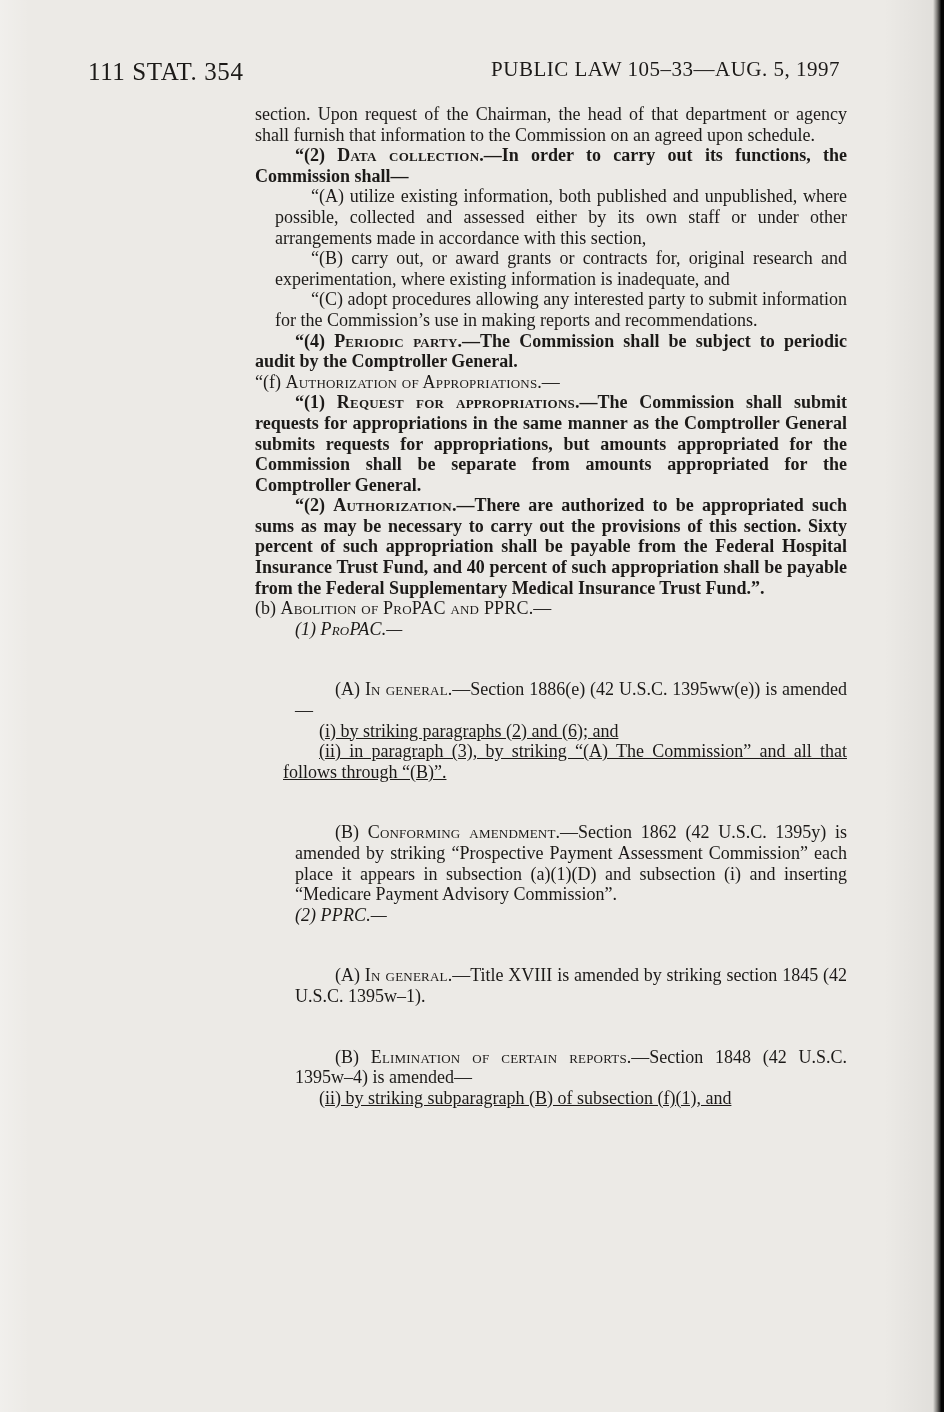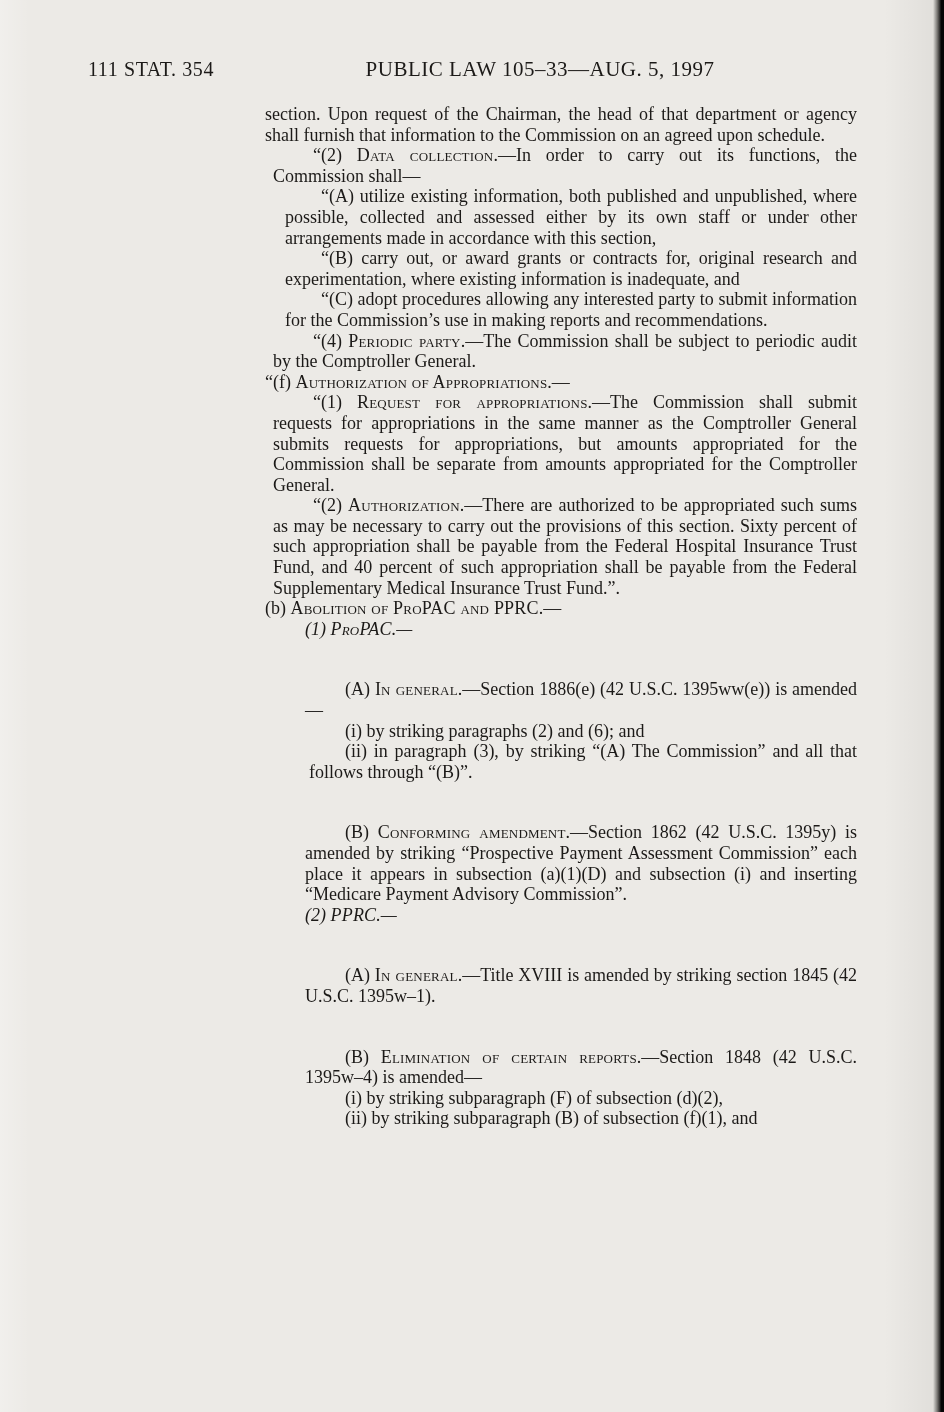--- a/index.html
+++ b/index.html
@@ -17,41 +17,41 @@
     overflow:hidden;
     font-family:"Liberation Serif", serif;
     color:var(--ink);
   }
   .page-edge{
     position:absolute; top:0; right:0; bottom:0; width:11px;
     background:linear-gradient(to right, rgba(0,0,0,0) 0%, rgba(20,18,16,.45) 35%, #050505 75%);
   }
   .header-left{
     position:absolute; left:88px; top:58px;
-    font-size:20px; letter-spacing:.6px; white-space:nowrap;
+    font-size:25px; letter-spacing:.6px; white-space:nowrap;
   }
   .header-center{
     position:absolute; left:240px; top:57px; width:600px;
-    text-align:center; font-size:21px; letter-spacing:.5px; white-space:nowrap;
+    text-align:right; font-size:21px; letter-spacing:.5px; white-space:nowrap;
   }
   .doc-body{
-    position:absolute; left:265px; top:104px; width:592px;
+    position:absolute; left:255px; top:104px; width:592px;
     font-size:18px; line-height:20.6px; text-align:justify;
     text-rendering:optimizeLegibility;
   }
   .para{margin:0; padding:0;}
   .sc{font-variant:small-caps; letter-spacing:.2px;}
   
   .ind-cont {margin-left:0;    text-indent:0;}
-  .ind-l1   {margin-left:8px;    text-indent:40px;}
+  .ind-l1   {margin-left:0;    text-indent:40px;font-weight:bold;}
   .ind-l2q  {margin-left:20px; text-indent:36px;}
   .ind-flush{margin-left:0;    text-indent:0;}
   .ind-l1b  {margin-left:40px; text-indent:0;font-style:italic;}
   .ind-l2b  {margin-left:40px; text-indent:40px;margin-top:40px;}
-  .ind-l3b  {margin-left:44px; text-indent:36px;}
+  .ind-l3b  {margin-left:28px; text-indent:36px;text-decoration:underline;}
 </style>
 </head>
 <body>
 
 <div class="page">
   <div class="header-left">111 STAT. 354</div>
   <div class="header-center">PUBLIC LAW 105–33—AUG. 5, 1997</div>
   <div class="doc-body">
       <p class="para ind-cont"><span>section. Upon request of the Chairman, the head of that department or agency shall furnish that information to the Commission on an agreed upon schedule.</span></p>
       <p class="para ind-l1"><span>“(2) </span><span class="sc">Data collection</span><span>.—In order to carry out its functions, the Commission shall—</span></p>
@@ -64,17 +64,16 @@
       <p class="para ind-l1"><span>“(2) </span><span class="sc">Authorization</span><span>.—There are authorized to be appropriated such sums as may be necessary to carry out the provisions of this section. Sixty percent of such appropriation shall be payable from the Federal Hospital Insurance Trust Fund, and 40 percent of such appropriation shall be payable from the Federal Supplementary Medical Insurance Trust Fund.”.</span></p>
       <p class="para ind-flush"><span>(b) </span><span class="sc">Abolition of ProPAC and PPRC</span><span>.—</span></p>
       <p class="para ind-l1b"><span>(1) </span><span class="sc">ProPAC</span><span>.—</span></p>
       <p class="para ind-l2b"><span>(A) </span><span class="sc">In general</span><span>.—Section 1886(e) (42 U.S.C. 1395ww(e)) is amended—</span></p>
       <p class="para ind-l3b"><span>(i) by striking paragraphs (2) and (6); and</span></p>
       <p class="para ind-l3b"><span>(ii) in paragraph (3), by striking “(A) The Commission” and all that follows through “(B)”.</span></p>
       <p class="para ind-l2b"><span>(B) </span><span class="sc">Conforming amendment</span><span>.—Section 1862 (42 U.S.C. 1395y) is amended by striking “Prospective Payment Assessment Commission” each place it appears in subsection (a)(1)(D) and subsection (i) and inserting “Medicare Payment Advisory Commission”.</span></p>
       <p class="para ind-l1b"><span>(2) </span><span class="sc">PPRC</span><span>.—</span></p>
       <p class="para ind-l2b"><span>(A) </span><span class="sc">In general</span><span>.—Title XVIII is amended by striking section 1845 (42 U.S.C. 1395w–1).</span></p>
       <p class="para ind-l2b"><span>(B) </span><span class="sc">Elimination of certain reports</span><span>.—Section 1848 (42 U.S.C. 1395w–4) is amended—</span></p>
-      <p class="para ind-l3b"><span>(i) by striking subparagraph (F) of subsection (d)(2),</span></p>
       <p class="para ind-l3b"><span>(ii) by striking subparagraph (B) of subsection (f)(1), and</span></p>
     </div>
   <div class="page-edge"></div>
 </div>
 
 </body></html>

